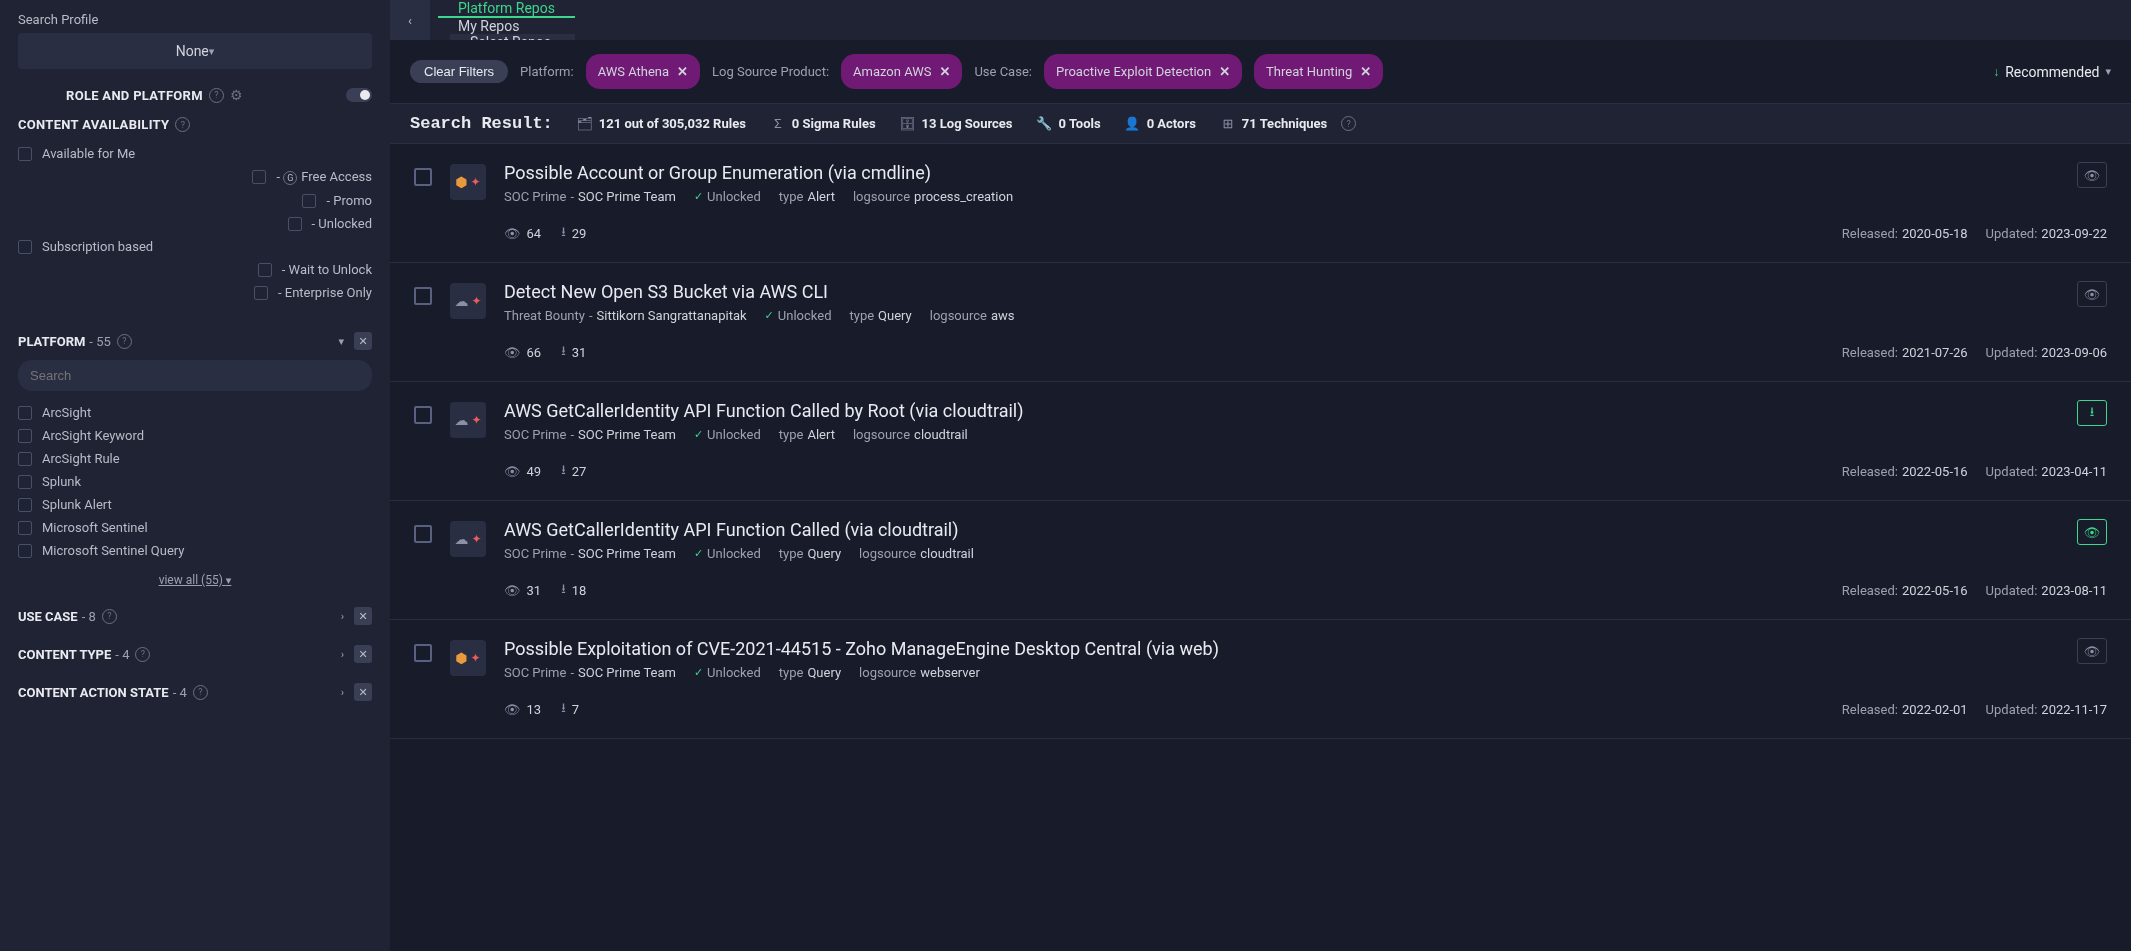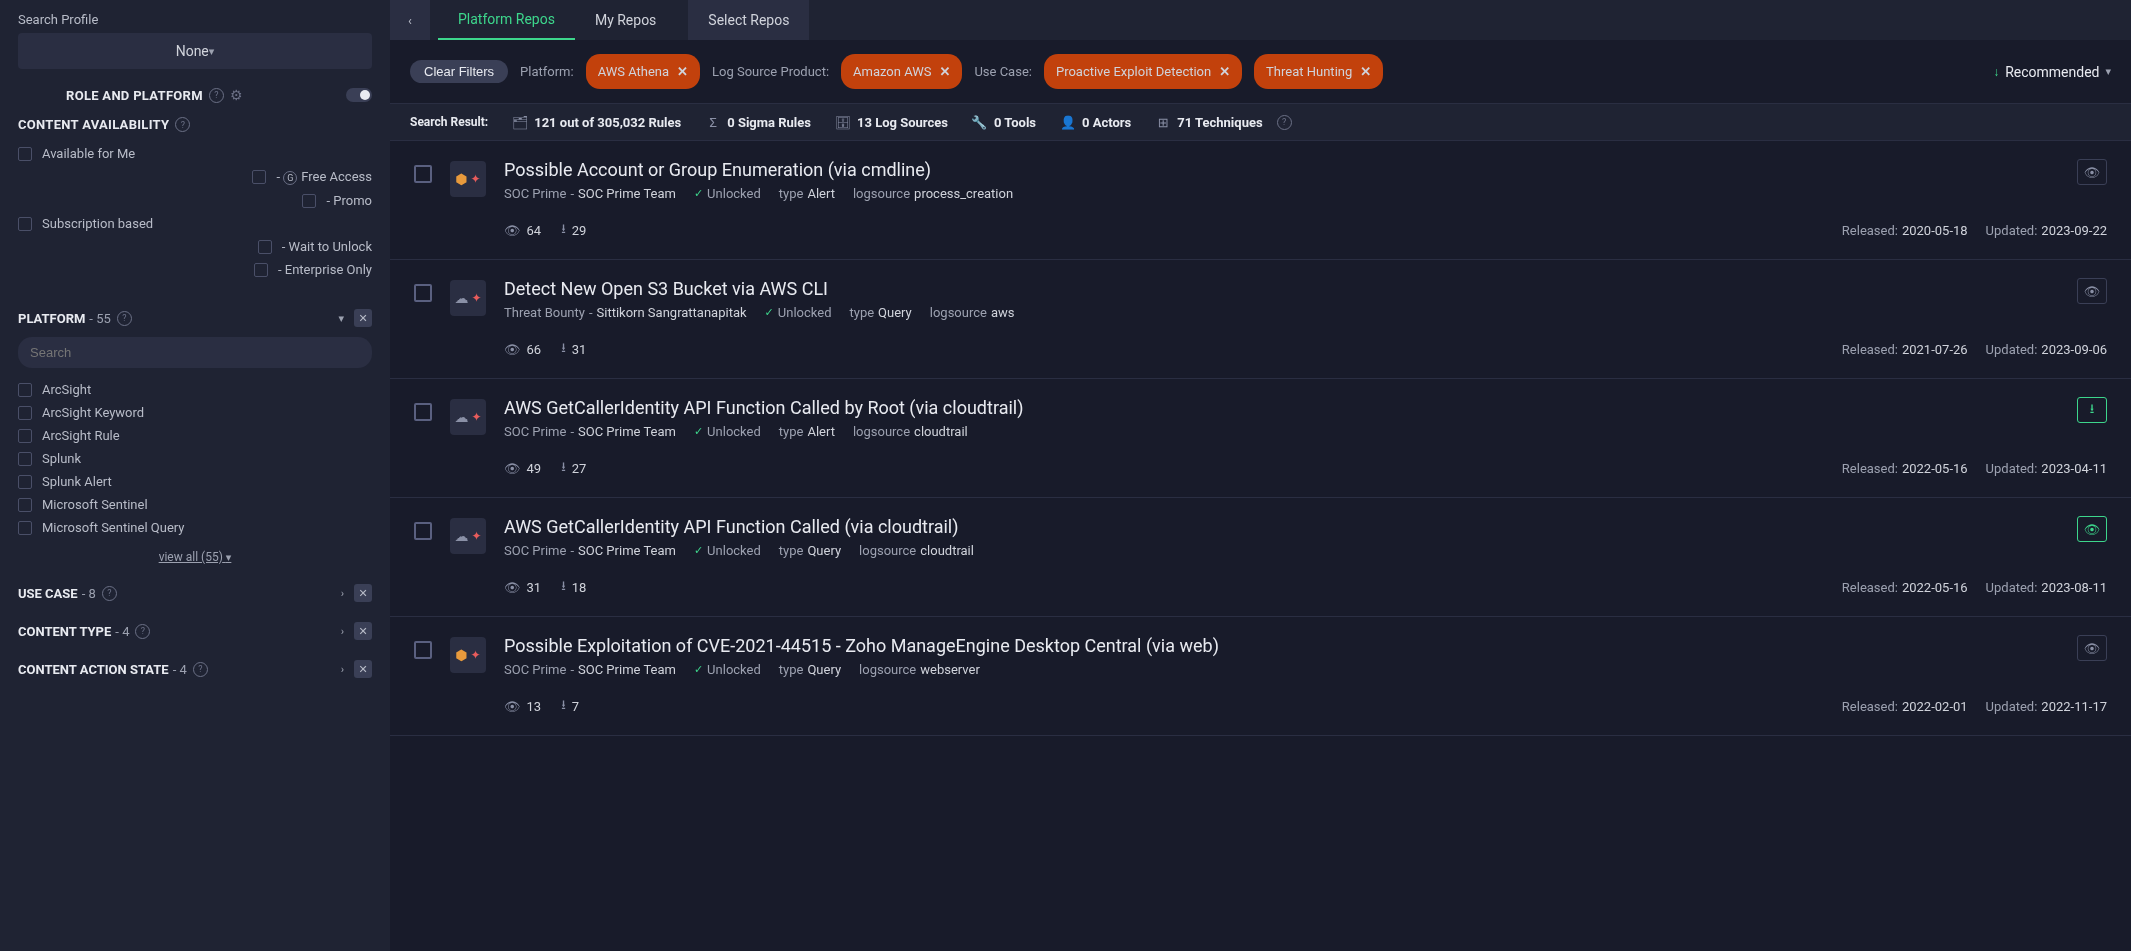--- a/index.html
+++ b/index.html
@@ -60,33 +60,33 @@
 .close-badge { width:18px; height:18px; background:#3a3f56; border-radius:3px; display:flex; align-items:center; justify-content:center; font-size:11px; color:#b8bcc8; margin-left:10px; cursor:pointer; }
 .search-input {
   width:100%; background:#2a2e42; border:none; border-radius:14px; padding:8px 12px;
   color:#b8bcc8; font-size:13px; margin-bottom:10px;
 }
 .view-all { text-align:center; margin:10px 0; }
 .view-all a { color:#9ca1b0; font-size:12px; text-decoration:underline; cursor:pointer; }
 .main { flex:1; display:flex; flex-direction:column; overflow:hidden; background:#181b2a; }
 .topbar { display:flex; align-items:stretch; background:#1f2333; height:40px; }
 .back-btn { width:40px; display:flex; align-items:center; justify-content:center; background:#2a2e42; cursor:pointer; margin-right:8px; }
-.tabs { display:flex; }
+.tabs { display:flex;flex-direction:column; }
 .tab { padding:0 20px; display:flex; align-items:center; font-size:14px; color:#d0d3db; cursor:pointer; }
 .tab.active { color:#3dd68c; border-bottom:2px solid #3dd68c; }
 .tab.alt { background:#2a2e42; margin-left:12px; }
 .filter-bar { padding:14px 20px; display:flex; align-items:center; flex-wrap:wrap; gap:12px; background:#181b2a; }
 .clear-filters { background:#3a3f56; color:#e8eaf0; border-radius:14px; padding:4px 14px; font-size:13px; cursor:pointer; border:none; }
 .filter-label { font-size:13px; color:#9ca1b0; }
-.pill { background:#c2410c; border-radius:14px; padding:10px 12px; font-size:13px; color:#d0d3db; display:inline-flex; align-items:flex-end; gap:8px; }
+.pill { background:#701a75; border-radius:14px; padding:10px 12px; font-size:13px; color:#d0d3db; display:inline-flex; align-items:flex-end; gap:8px; }
 .pill .x { font-weight:700; cursor:pointer; }
 .sort-dd { margin-left:auto; display:flex; align-items:center; gap:6px; color:#e8eaf0; font-size:14px; cursor:pointer; }
 .sort-dd .arrow-down { color:#3dd68c; font-size:12px; }
 .stats-bar { padding:10px 20px; display:flex; align-items:center; gap:24px; background:#1f2333; border-top:1px solid #2a2e42; border-bottom:1px solid #2a2e42; }
-.stats-bar .sr { font-weight:700; color:#e8eaf0; font-size:12px; }
+.stats-bar .sr { font-weight:700; color:#e8eaf0; font-size:17px;font-family:Liberation Mono, monospace; }
 .stat { display:flex; align-items:center; gap:6px; font-size:13px; color:#b8bcc8; }
 .stat .ico { width:16px; height:16px; display:inline-flex; align-items:center; justify-content:center; color:#8a90a6; }
 .stat b { color:#e8eaf0; font-weight:700; }
 .results { flex:1; overflow-y:auto; }
 .card { padding:18px 24px; border-bottom:1px solid #2a2e42; display:flex; gap:18px; }
 .card-cb { width:18px; height:18px; border:2px solid #5a6080; border-radius:2px; margin-top:6px; flex-shrink:0; cursor:pointer; }
 .card-icon { width:36px; height:36px; background:#2a2e42; border-radius:4px; display:flex; align-items:center; justify-content:center; gap:3px; margin-top:2px; flex-shrink:0; }
 .card-icon .i1 { color:#e89a3c; font-size:14px; }
 .card-icon .i2 { color:#e85c5c; font-size:12px; }
 .card-icon.cloud .i1 { color:#8a90a6; }
@@ -141,20 +141,24 @@
     <span class="lbl">Available for Me</span>
       </div>
       <div class="checkbox-row indent">
         <span class="cb"></span>
     <span class="lbl">- <span class="g-icon">G</span>Free Access</span>
       </div>
       <div class="checkbox-row indent">
         <span class="cb"></span>
     <span class="lbl">- Promo</span>
       </div>
+      <div class="checkbox-row indent">
+        <span class="cb"></span>
+    <span class="lbl">- Unlocked</span>
+      </div>
       <div class="checkbox-row">
         <span class="cb"></span>
     <span class="lbl">Subscription based</span>
       </div>
       <div class="checkbox-row indent">
         <span class="cb"></span>
     <span class="lbl">- Wait to Unlock</span>
       </div>
       <div class="checkbox-row indent">
         <span class="cb"></span>

